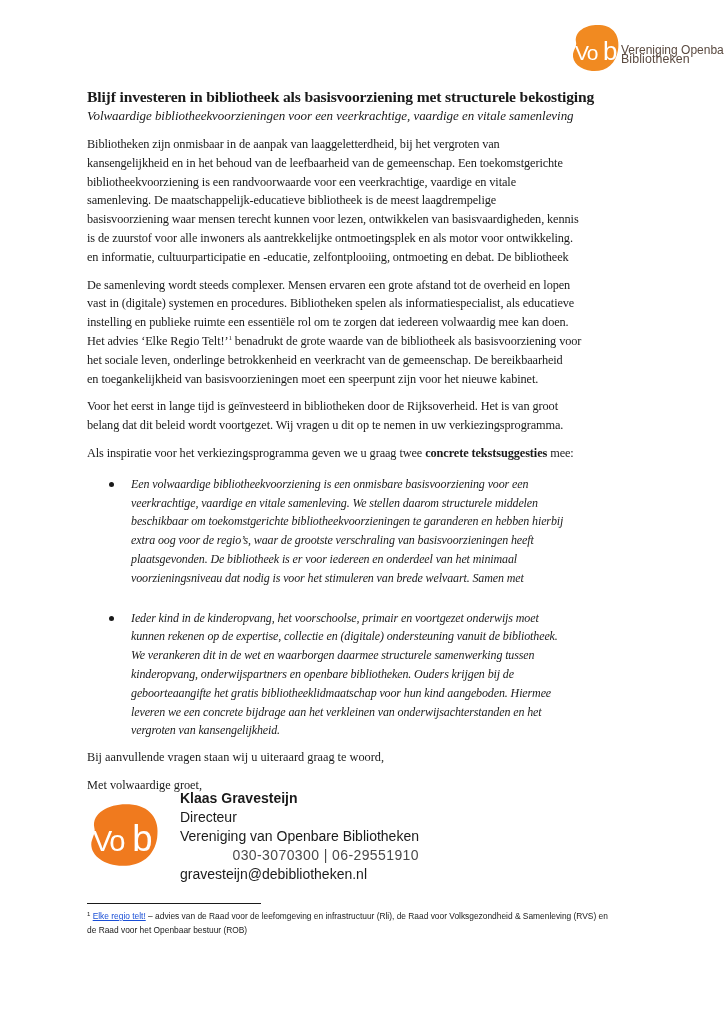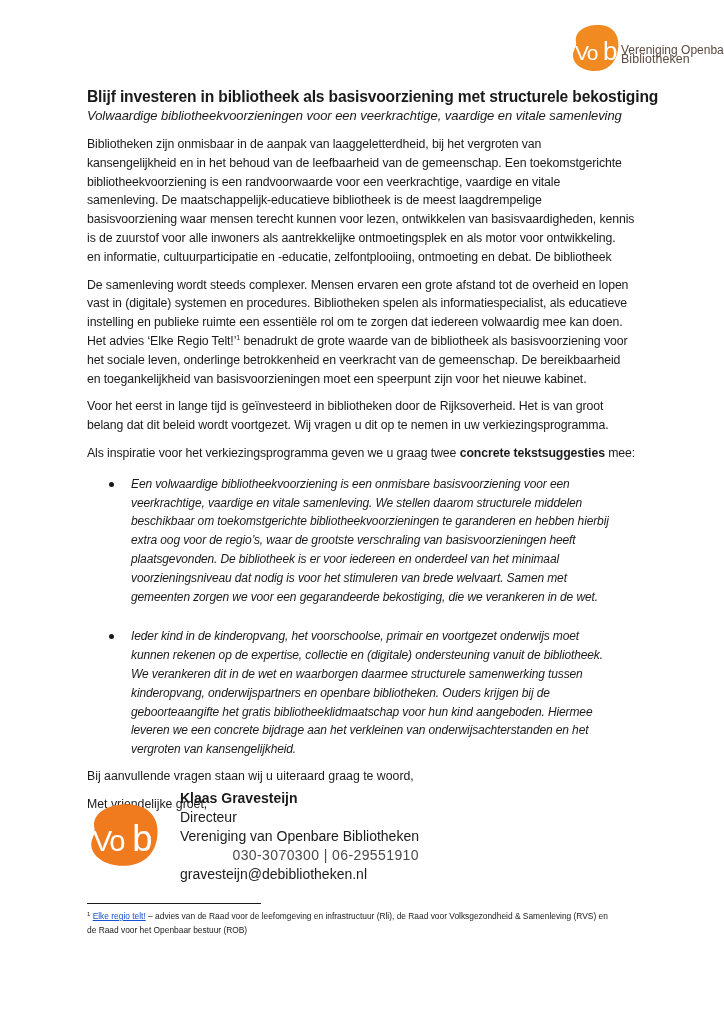--- a/index.html
+++ b/index.html
@@ -13,21 +13,21 @@
     
     .header-logo { position: absolute; left: 570px; top: 22px; width: 150px; height: 56px; }
     .header-logo svg { position: absolute; left: 0; top: 0; }
     .header-logo .org-line1 {
       position: absolute; left: 51px; top: 21px; font-size: 12px; color: #5a4a40; white-space: nowrap;
     }
     .header-logo .org-line2 {
       position: absolute; left: 51px; top: 30px; font-size: 12.4px; color: #5a4a40; white-space: nowrap; letter-spacing: 0.1px;
     }
 
-    .content { position: absolute; left: 87px; top: 87px; width: 600px; }
+    .content { position: absolute; left: 87px; top: 87px; width: 600px; font-family: Liberation Serif, serif; }
 
     .title {
       font-weight: bold; font-size: 15.6px; line-height: 20px; margin: 0; white-space: nowrap; letter-spacing: -0.15px;
     }
     .subtitle {
       font-style: italic; font-size: 13px; line-height: 17px; margin: 0 0 11px 0; white-space: nowrap; letter-spacing: -0.05px;
     }
     p.body {
       font-size: 12.3px; line-height: 18.8px; margin: 0 0 9px 0; letter-spacing: -0.1px;
     }
@@ -110,36 +110,35 @@
 
     <ul class="suggestions">
       <li class="item-1">
         <span class="bullet"></span>
         <span class="line">Een volwaardige bibliotheekvoorziening is een onmisbare basisvoorziening voor een</span>
         <span class="line">veerkrachtige, vaardige en vitale samenleving. We stellen daarom structurele middelen</span>
         <span class="line">beschikbaar om toekomstgerichte bibliotheekvoorzieningen te garanderen en hebben hierbij</span>
         <span class="line">extra oog voor de regio’s, waar de grootste verschraling van basisvoorzieningen heeft</span>
         <span class="line">plaatsgevonden. De bibliotheek is er voor iedereen en onderdeel van het minimaal</span>
         <span class="line">voorzieningsniveau dat nodig is voor het stimuleren van brede welvaart. Samen met</span>
-        <span class="line">gemeenten zorgen we voor een gegarandeerde bekostiging, die we verankeren in de wet.</span>
       </li>
       <li class="item-2">
         <span class="bullet"></span>
         <span class="line">Ieder kind in de kinderopvang, het voorschoolse, primair en voortgezet onderwijs moet</span>
         <span class="line">kunnen rekenen op de expertise, collectie en (digitale) ondersteuning vanuit de bibliotheek.</span>
         <span class="line">We verankeren dit in de wet en waarborgen daarmee structurele samenwerking tussen</span>
         <span class="line">kinderopvang, onderwijspartners en openbare bibliotheken. Ouders krijgen bij de</span>
         <span class="line">geboorteaangifte het gratis bibliotheeklidmaatschap voor hun kind aangeboden. Hiermee</span>
         <span class="line">leveren we een concrete bijdrage aan het verkleinen van onderwijsachterstanden en het</span>
         <span class="line">vergroten van kansengelijkheid.</span>
       </li>
     </ul>
 
     <p class="closing">Bij aanvullende vragen staan wij u uiteraard graag te woord,</p>
-    <p class="closing">Met vriendelijke groet,</p>
+    <p class="closing">Met volwaardige groet,</p>
   </div>
 
   <div class="signature">
     <svg class="sig-logo" width="76" height="68" viewBox="0 0 52 46">
       <path d="M5 18 C3 7 17 1 29 2 C43 3 50 12 48 25 C46 38 36 45 22 44 C10 43 2 36 3 28 C4 24 6 21 5 18 Z" fill="#F07A1E"></path>
       <text x="4" y="34" font-family="Liberation Sans, sans-serif" font-size="20" fill="#ffffff" letter-spacing="-1">Vo</text>
       <text x="31" y="34" font-family="Liberation Sans, sans-serif" font-size="25" fill="#ffffff">b</text>
     </svg>
     <div class="sig-text">
       <span class="sig-line sig-name">Klaas Gravesteijn</span>

